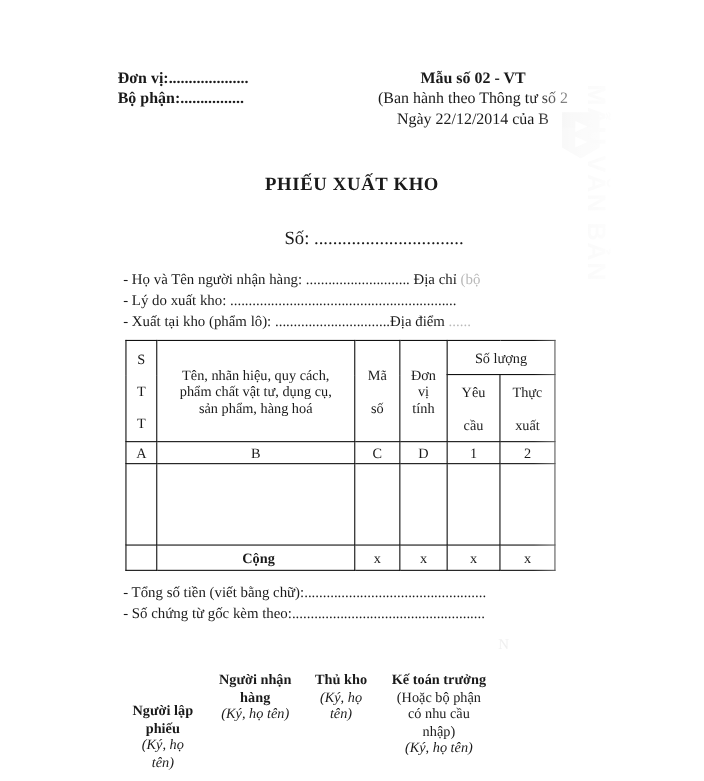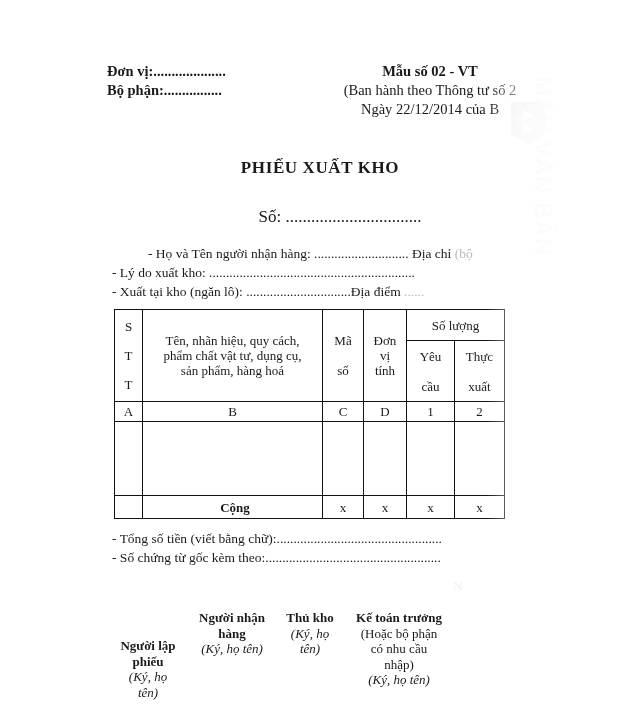--- a/index.html
+++ b/index.html
@@ -124,21 +124,21 @@
     white-space: nowrap;
   }
 
   
   .formline {
     position: absolute;
     left: 112px;
     font-size: 13.5px;
     white-space: nowrap;
   }
-  .fl1 { top: 246px; margin-left: 36px; }
+  .fl1 { top: 246px; }
   .fl2 { top: 265px; }
   .fl3 { top: 284px; }
   .fl-bot1 { top: 531px; }
   .fl-bot2 { top: 550px; }
 
   .ghost { color: #b9b9b9; }
 
   
   .tbl-wrap {
     position: absolute;
@@ -238,21 +238,21 @@
 
   <div class="title">PHIẾU XUẤT KHO</div>
   <div class="docnum">Số: ................................</div>
 
   <div class="formline fl1">
     <span>- Họ và Tên người nhận hàng: ............................ Địa chỉ</span>
     <span class="ghost">(bộ</span>
   </div>
   <div class="formline fl2">- Lý do xuất kho: .............................................................</div>
   <div class="formline fl3">
-    <span>- Xuất tại kho (ngăn lô): ...............................Địa điểm</span>
+    <span>- Xuất tại kho (phẩm lô): ...............................Địa điểm</span>
     <span class="ghost">......</span>
   </div>
 
   <div class="tbl-wrap">
     <table class="main">
       <tbody>
           <tr>
         <td class="c-stt h-tall" rowspan="2">
           <div class="stt-stack">
             <div>S</div>

